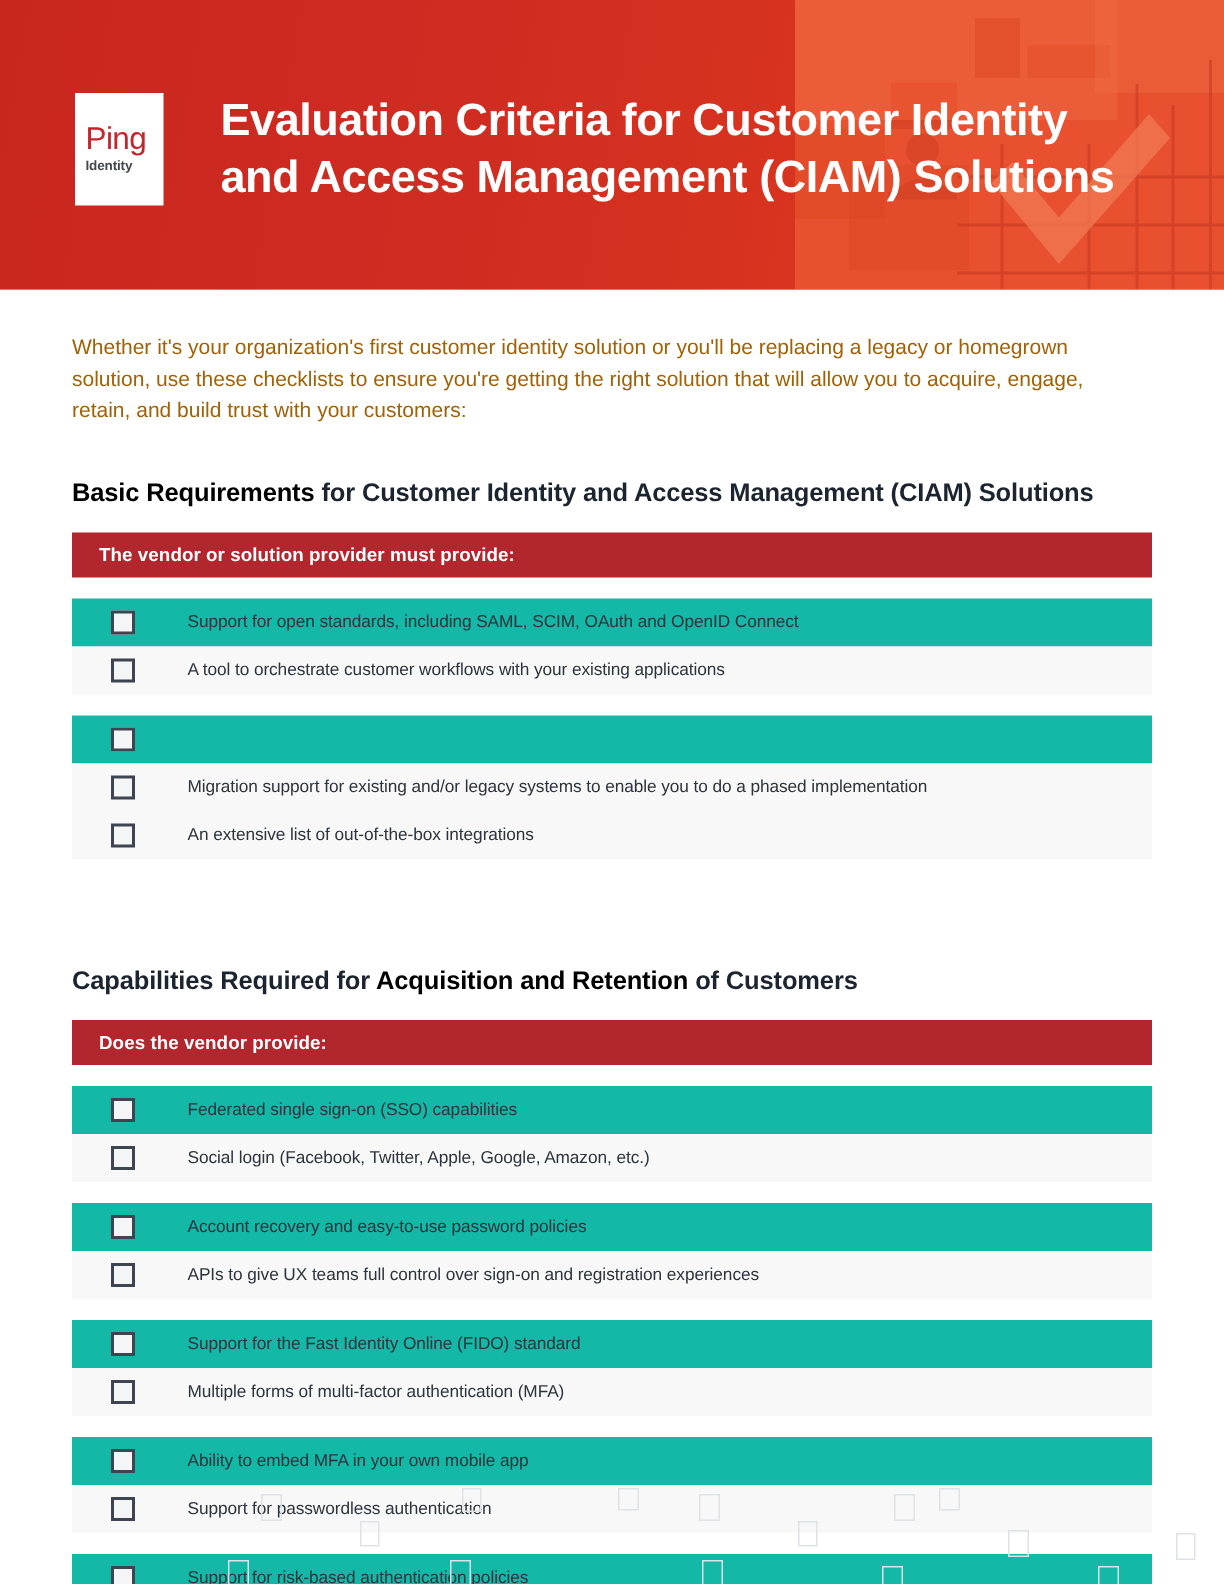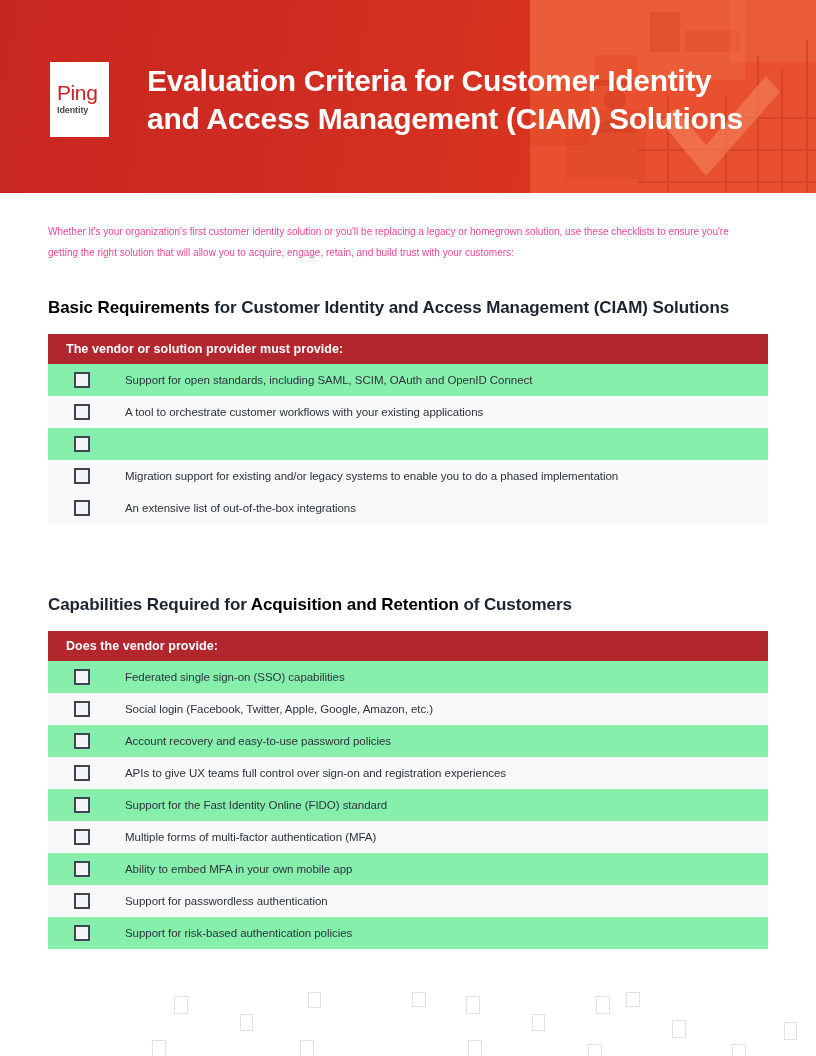--- a/index.html
+++ b/index.html
@@ -93,22 +93,22 @@
 
   
   .content {
     position: relative;
     padding: 0 48px;
     box-sizing: border-box;
     width: 816px;
   }
   .intro {
     margin-top: 28px;
-    color: #ec4899;
-    font-size: 10px;
+    color: #a16207;
+    font-size: 14px;
     line-height: 21px;
     width: 712px;
   }
   .section-heading {
     margin-top: 33px;
     font-size: 17px;
     font-weight: bold;
     color: #1c2430;
     line-height: 24px;
     letter-spacing: -0.1px;
@@ -129,21 +129,21 @@
     height: 30px;
     line-height: 30px;
     padding-left: 18px;
     letter-spacing: 0.05px;
   }
   .checklist-row {
     height: 32px;
     display: flex;
     align-items: center;
   }
-  .checklist-row.odd  { background: #86efac; }
+  .checklist-row.odd  { background: #14b8a6; margin-top: 14px; }
   .checklist-row.even { background: #f7f8f7; }
   .cb {
     width: 16px;
     height: 16px;
     border: 2px solid #3f4550;
     background: #f4f5f6;
     box-sizing: border-box;
     margin-left: 26px;
     flex: 0 0 auto;
   }

